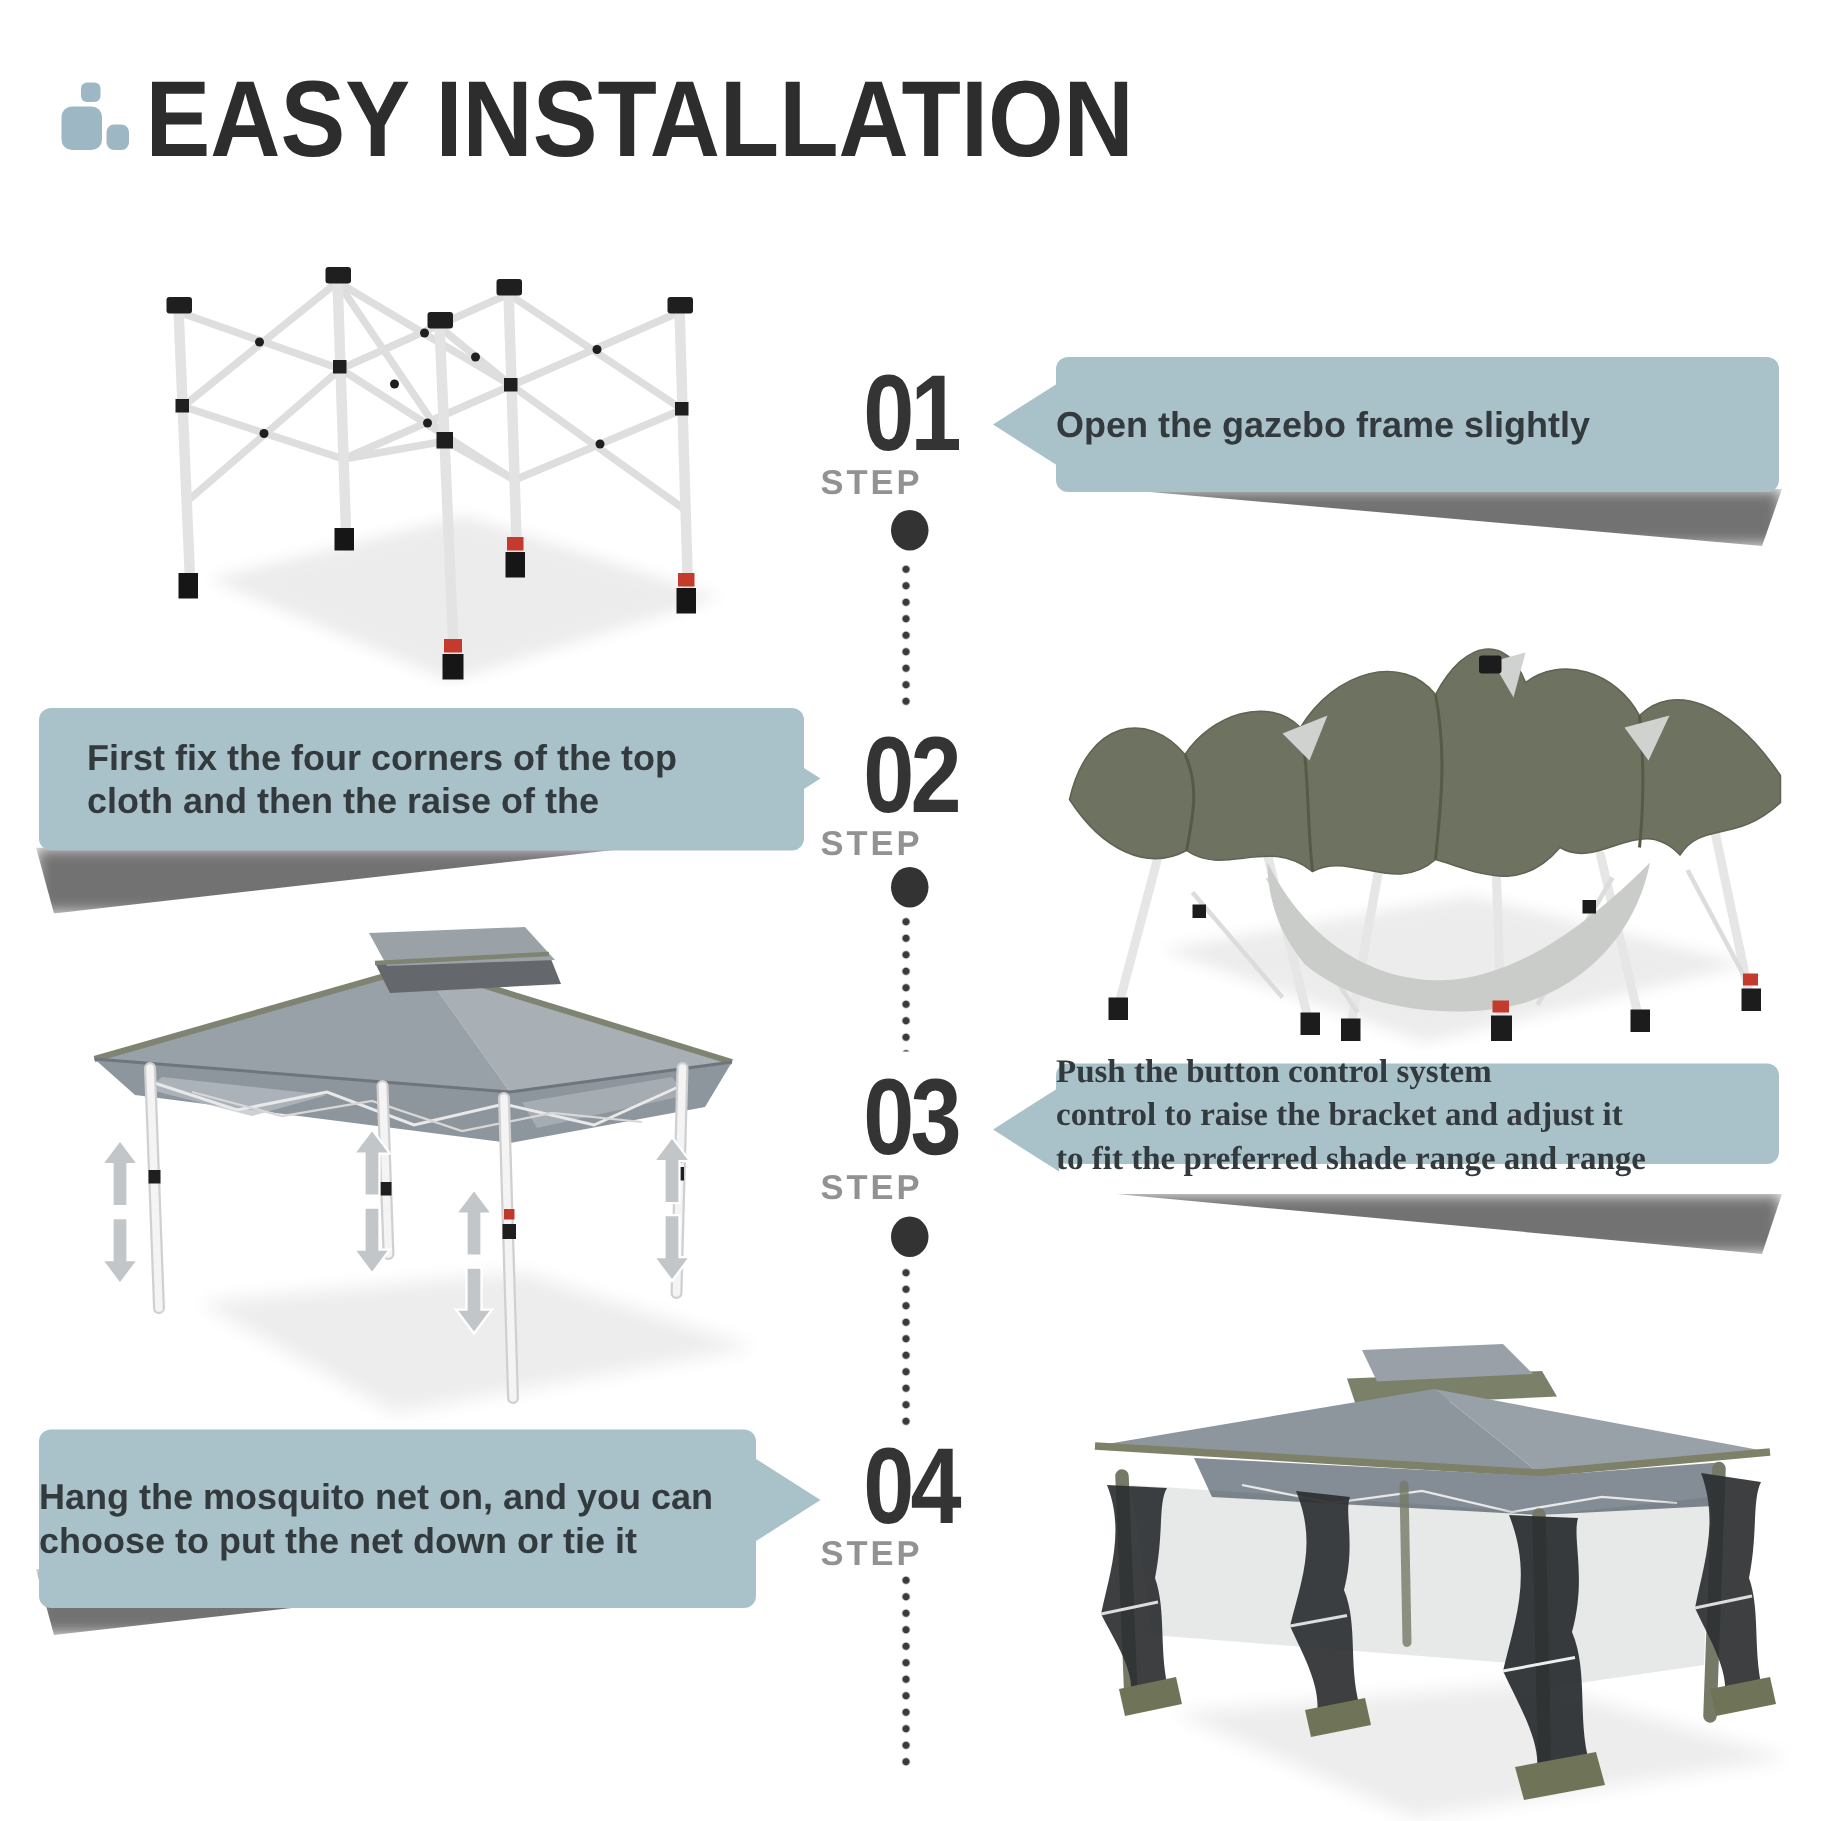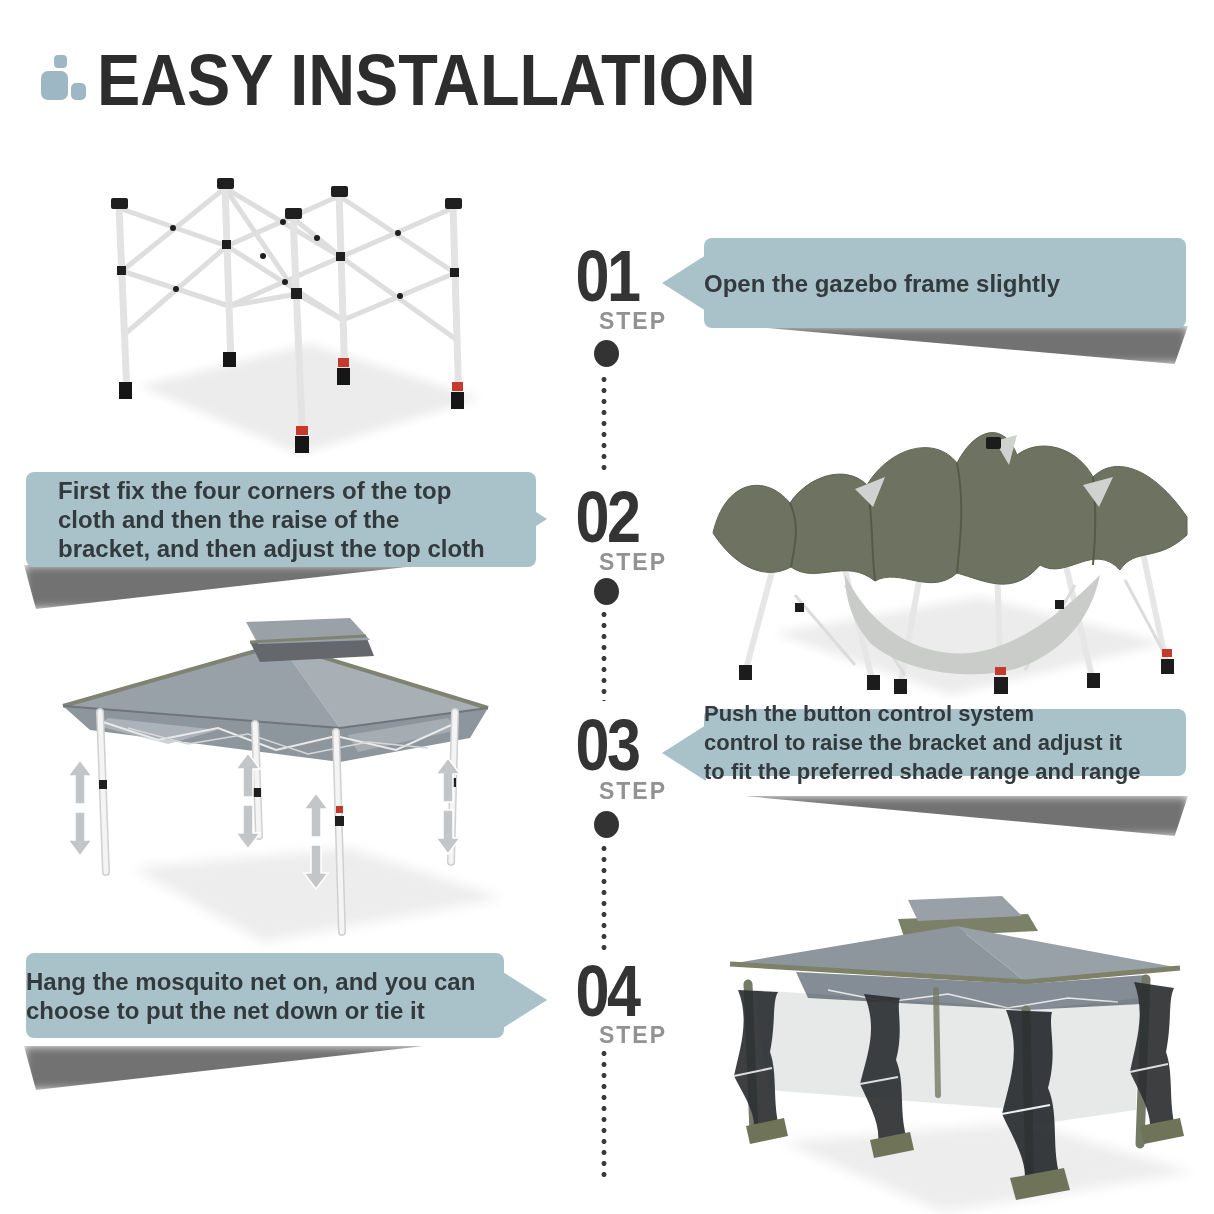--- a/index.html
+++ b/index.html
@@ -8,21 +8,21 @@
   .abs{position:absolute;}
 
   
   .title-icon{left:40px;top:54px;width:48px;height:52px;}
   .title-text{left:97px;top:44px;font-size:72px;font-weight:700;color:#2d2d2d;line-height:1;
               letter-spacing:0px;transform:scaleX(.90);transform-origin:left top;white-space:nowrap;}
 
   
   .num{width:120px;text-align:center;font-size:72px;font-weight:700;color:#343434;line-height:1;
        letter-spacing:-3px;transform:scaleX(.85);transform-origin:center top;}
-  .steplabel{width:120px;text-align:right;font-size:23px;font-weight:700;color:#929292;
+  .steplabel{width:120px;text-align:left;font-size:23px;font-weight:700;color:#929292;
              letter-spacing:2px;line-height:1;}
   .bigdot{width:25px;height:27px;border-radius:50%;background:#333333;}
   .dots{width:6px;background:radial-gradient(circle,#3a3a3a 2.2px,rgba(0,0,0,0) 2.8px) 0 0/6px 11px repeat-y;}
 
   
   .bubble{background:#a9c2ca;border-radius:8px;display:flex;flex-direction:column;
           justify-content:center;align-items:flex-start;z-index:3;}
   .ln{font-size:24px;font-weight:700;color:#333a3d;line-height:29px;white-space:nowrap;text-align:center;}
   .ln-sm{font-size:22px;}
   .arrow-left{width:0;height:0;border-top:28px solid transparent;border-bottom:28px solid transparent;
@@ -66,34 +66,33 @@
 
   <div class="abs arrow-left" style="left:662px;top:255px;"></div>
   <div class="abs bubble" style="left:704px;top:238px;width:482px;height:90px;">
     <div class="ln">Open the gazebo frame slightly</div>
   </div>
   <div class="abs bshadow sh-right" style="left:744px;top:326px;width:444px;height:38px;"></div>
 
   <div class="abs bubble" style="left:26px;top:472px;width:478px;height:95px;padding-left:32px;">
     <div class="ln">First fix the four corners of the top</div>
     <div class="ln">cloth and then the raise of the</div>
-    <div class="ln">bracket, and then adjust the top cloth</div>
   </div>
   <div class="abs arrow-right" style="left:503px;top:491px;"></div>
   <div class="abs bshadow sh-left" style="left:24px;top:565px;width:400px;height:44px;"></div>
 
   <div class="abs arrow-left" style="left:662px;top:725px;"></div>
-  <div class="abs bubble" style="left:704px;top:709px;width:482px;height:67px;">
+  <div class="abs bubble" style="left:704px;top:709px;width:482px;height:67px;font-family:Liberation Serif, serif;">
     <div class="ln ln-sm">Push the button control system</div>
     <div class="ln ln-sm">control to raise the bracket and adjust it</div>
     <div class="ln ln-sm">to fit the preferred shade range and range</div>
   </div>
   <div class="abs bshadow sh-right" style="left:744px;top:796px;width:444px;height:40px;"></div>
 
-  <div class="abs bubble" style="left:26px;top:953px;width:478px;height:85px;">
+  <div class="abs bubble" style="left:26px;top:953px;width:478px;height:119px;">
     <div class="ln">Hang the mosquito net on, and you can</div>
     <div class="ln">choose to put the net down or tie it</div>
   </div>
   <div class="abs arrow-right" style="left:503px;top:972px;"></div>
   <div class="abs bshadow sh-left" style="left:24px;top:1046px;width:400px;height:44px;"></div>
 
   <svg class="abs" style="left:55px;top:148px;" width="450" height="310" viewBox="0 0 450 310">
     <defs>
         <filter id="b1" x="-20%" y="-20%" width="140%" height="140%">
           <feGaussianBlur stdDeviation="5"></feGaussianBlur>

